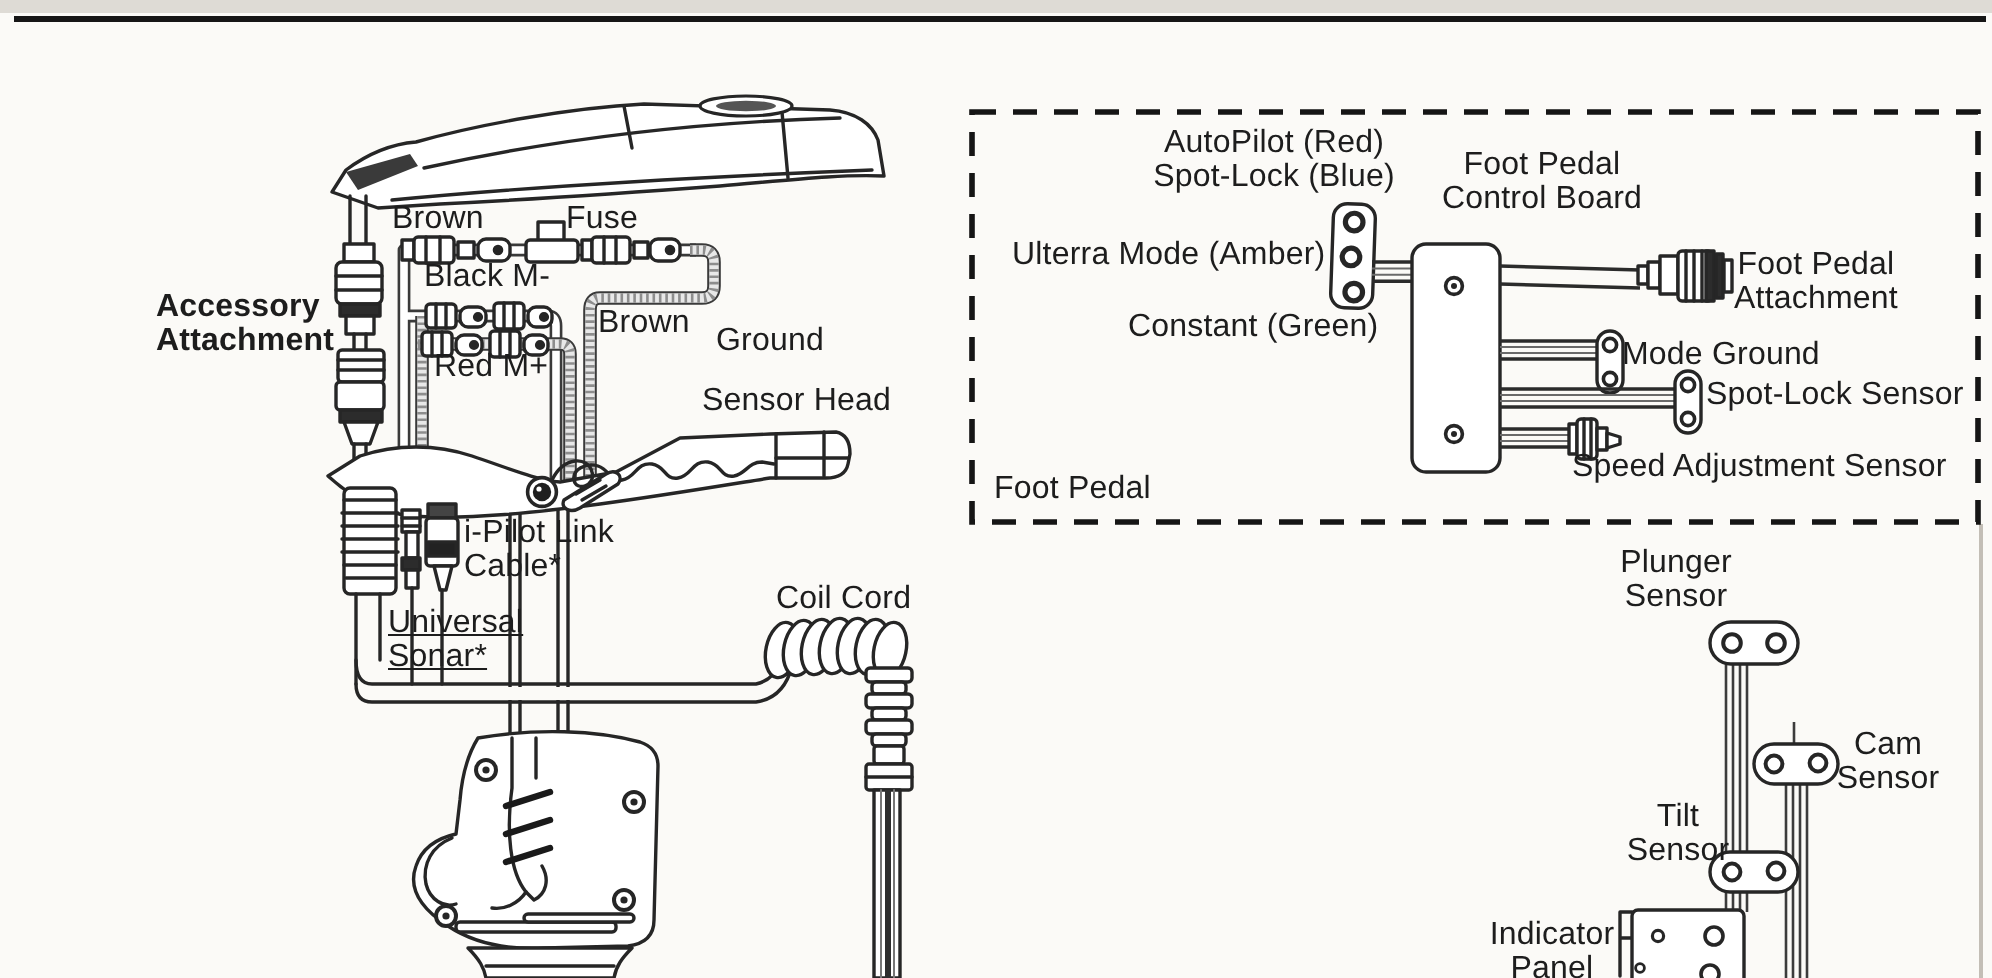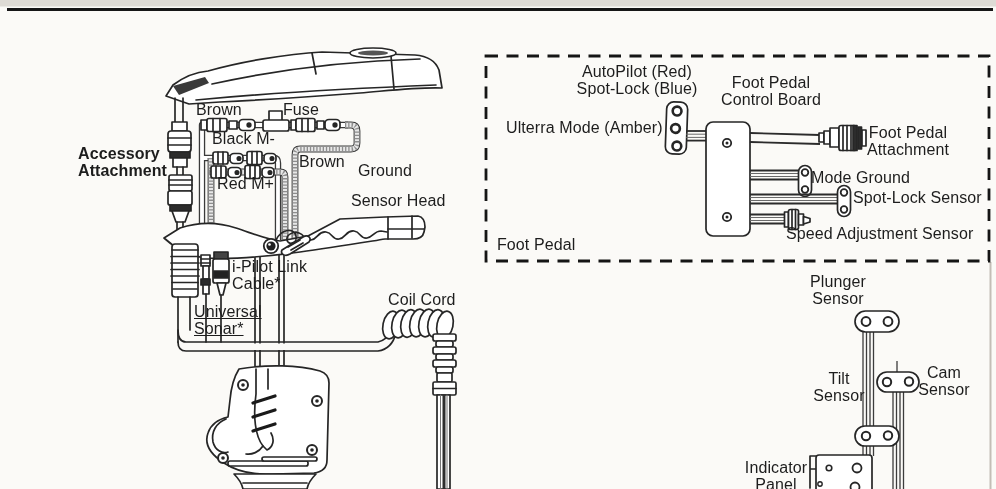--- a/index.html
+++ b/index.html
@@ -392,31 +392,32 @@
 <div class="lbl" style="left:351px;top:192px;">Sensor Head</div>
 <div class="lbl" style="left:232px;top:258px;">i-Pilot Link
 Cable*</div>
 <div class="lbl" style="left:194px;top:303px;text-decoration:underline;">Universal
 Sonar*</div>
 <div class="lbl" style="left:388px;top:291px;">Coil Cord</div>
 
 <div class="lbl center" style="left:557px;width:160px;top:63px;">AutoPilot (Red)
 Spot-Lock (Blue)</div>
 <div class="lbl" style="left:506px;top:119px;">Ulterra Mode (Amber)</div>
+<div class="lbl" style="left:564px;top:155px;">Constant (Green)</div>
 <div class="lbl center" style="left:696px;width:150px;top:74px;">Foot Pedal
 Control Board</div>
 <div class="lbl center" style="left:833px;width:150px;top:124px;">Foot Pedal
 Attachment</div>
 <div class="lbl" style="left:811px;top:169px;">Mode Ground</div>
 <div class="lbl" style="left:786px;top:225px;">Speed Adjustment Sensor</div>
 <div class="lbl" style="left:853px;top:189px;">Spot-Lock Sensor</div>
 <div class="lbl" style="left:497px;top:236px;">Foot Pedal</div>
 
 <div class="lbl center" style="left:788px;width:100px;top:273px;">Plunger
 Sensor</div>
 <div class="lbl center" style="left:894px;width:100px;top:364px;">Cam
 Sensor</div>
-<div class="lbl center" style="left:789px;width:100px;top:370px;">Tilt
+<div class="lbl center" style="left:789px;width:100px;top:400px;">Tilt
 Sensor</div>
 <div class="lbl center" style="left:726px;width:100px;top:459px;">Indicator
 Panel</div>
 
 </div>
 
 </body></html>

